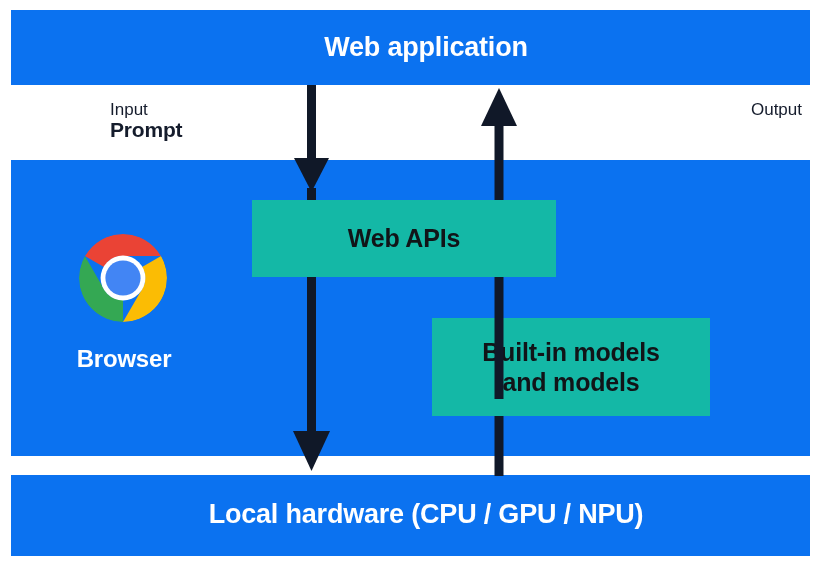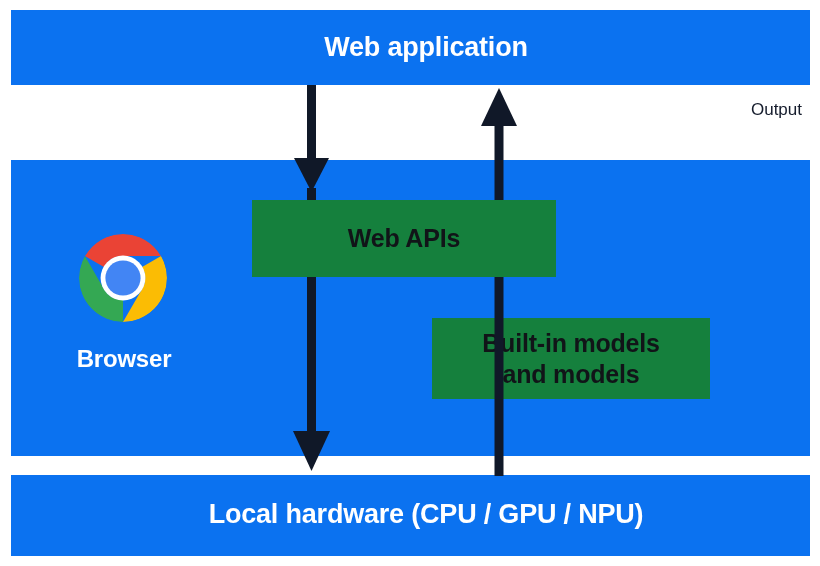--- a/index.html
+++ b/index.html
@@ -90,41 +90,41 @@
     left: 0;
     top: 0;
     width: 820px;
     height: 566px;
     pointer-events: none;
   }
 
   
   .api-box {
     position: absolute;
-    background: #15803d;
+    background: #14b8a6;
     display: flex;
     align-items: center;
     justify-content: center;
     text-align: center;
     color: #111418;
     font-weight: bold;
     letter-spacing: -0.2px;
   }
   #box-web-apis {
     left: 252px;
     top: 200px;
     width: 304px;
     height: 77px;
     font-size: 25px;
   }
   #box-built-in-models {
     left: 432px;
     top: 318px;
     width: 278px;
-    height: 81px;
+    height: 98px;
     font-size: 25px;
     line-height: 1.22;
   }
 
   
   #browser-logo {
     position: absolute;
     left: 79px;
     top: 234px;
     width: 88px;
@@ -148,20 +148,24 @@
 <div id="diagram">
 
   <div class="band" id="band-web-application"></div>
   <div class="band-title" id="web-application-title">Web application</div>
 
   <div class="band" id="band-browser"></div>
 
   <div class="band" id="band-local-hardware"></div>
   <div class="band-title" id="local-hardware-title">Local hardware (CPU / GPU / NPU)</div>
 
+  <div class="annotation" id="annotation-input">
+    <span class="kicker">Input</span>
+    <span class="headline">Prompt</span>
+  </div>
 
   <div class="annotation" id="annotation-output">
     <span class="kicker">Output</span>
   </div>
 
   <svg id="browser-logo" viewBox="0 0 88 88">
     <defs>
       <clipPath id="clip-circle">
         <circle cx="44" cy="44" r="44"></circle>
       </clipPath>

